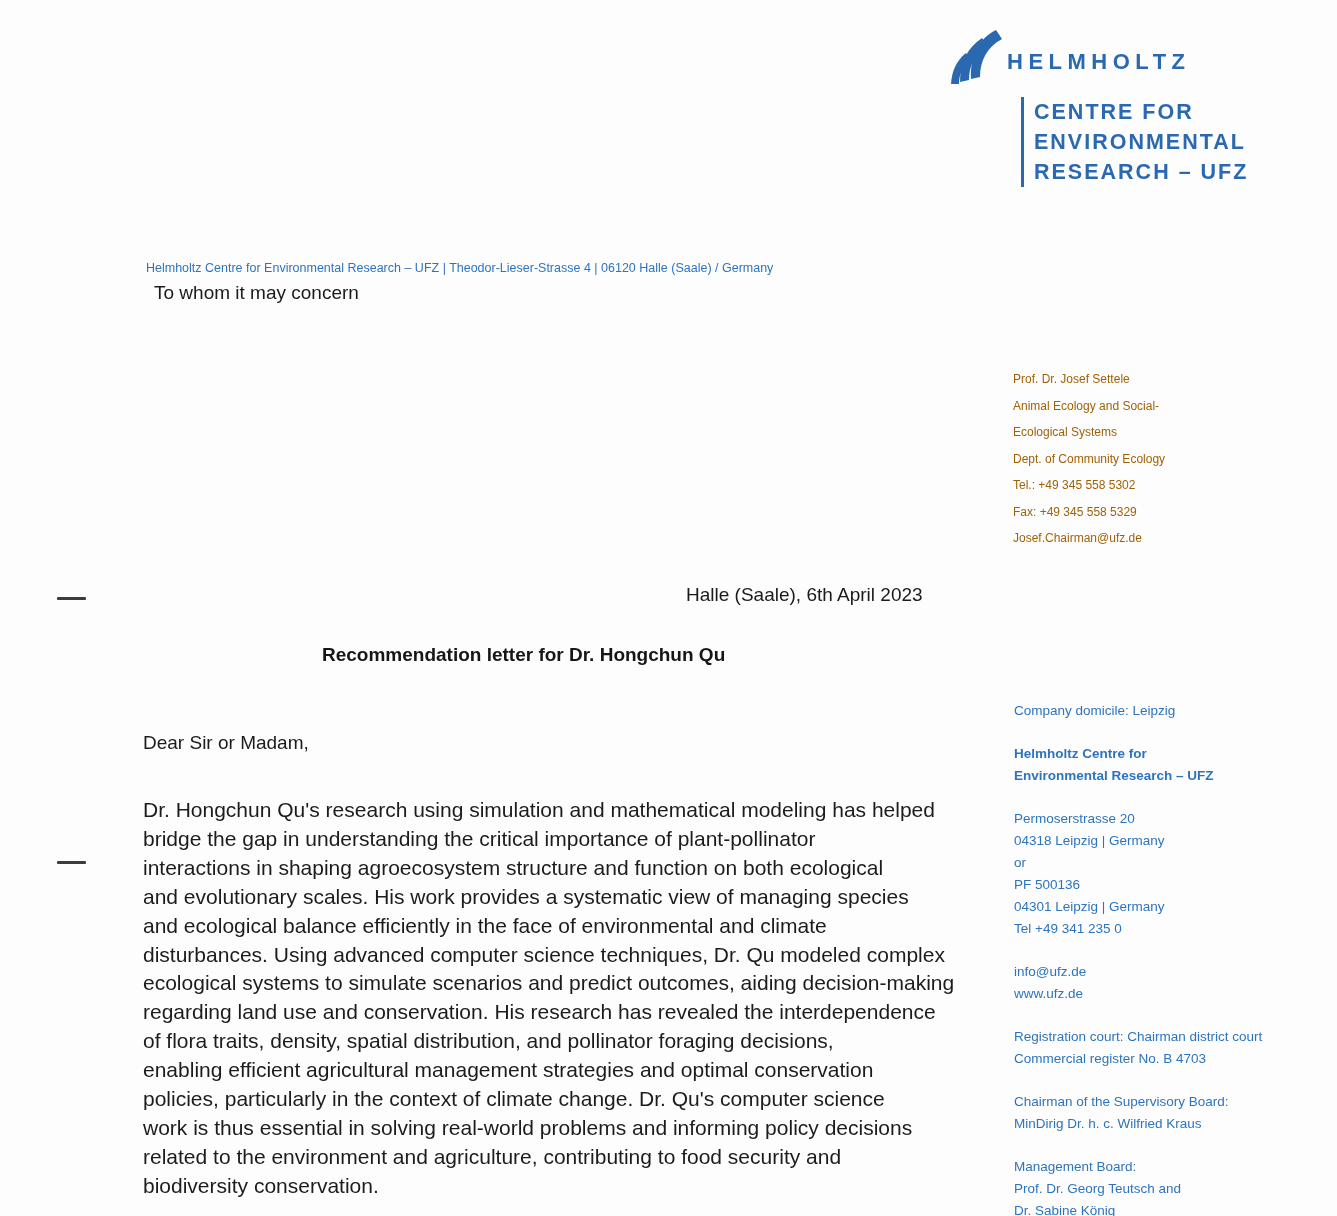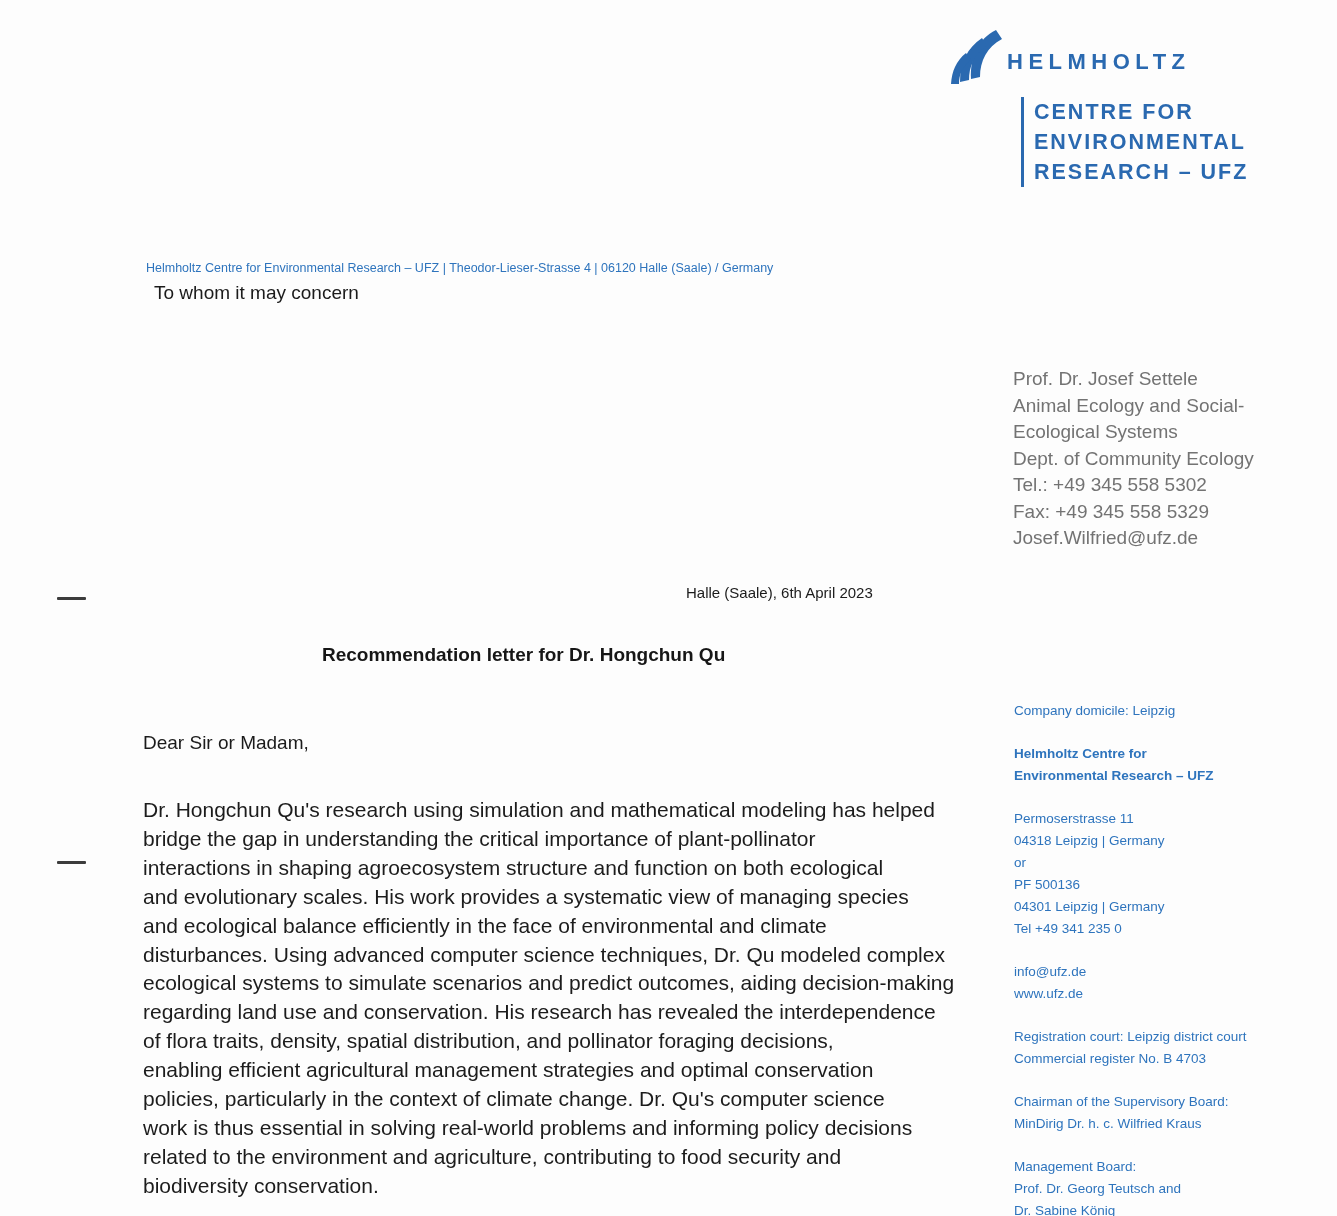--- a/index.html
+++ b/index.html
@@ -34,24 +34,24 @@
     position:absolute;top:261px;left:146px;
     font-size:12.5px;color:var(--light-blue);white-space:nowrap;
   }
   .recipient{
     position:absolute;top:282px;left:154px;
     font-size:19px;color:#1b1b1b;
   }
   
   .contact{
     position:absolute;top:366px;left:1013px;width:300px;
-    font-size:19px;line-height:26.5px;color:#737373;
+    font-size:12px;line-height:26.5px;color:#a16207;
   }
   
-  .date-line{position:absolute;top:584px;left:686px;font-size:15px;color:#1b1b1b;}
+  .date-line{position:absolute;top:584px;left:686px;font-size:19px;color:#1b1b1b;}
   .letter-title{position:absolute;top:644px;left:322px;font-size:19px;font-weight:bold;color:#161616;}
   .salutation{position:absolute;top:732px;left:143px;font-size:19px;color:#1b1b1b;}
   
   .body-text{
     position:absolute;top:796px;left:143px;width:870px;
     font-size:21px;line-height:28.9px;color:#1c1c1c;
   }
   .body-text div{white-space:nowrap;}
   
   .sidebar{
@@ -88,21 +88,21 @@
 
   <div class="recipient">To whom it may concern</div>
 
   <div class="contact">
       <div>Prof. Dr. Josef Settele</div>
       <div>Animal Ecology and Social-</div>
       <div>Ecological Systems</div>
       <div>Dept. of Community Ecology</div>
       <div>Tel.: +49 345 558 5302</div>
       <div>Fax: +49 345 558 5329</div>
-      <div>Josef.Wilfried@ufz.de</div>
+      <div>Josef.Chairman@ufz.de</div>
     </div>
 
   <div class="date-line">Halle (Saale), 6th April 2023</div>
 
   <div class="letter-title">Recommendation letter for Dr. Hongchun Qu</div>
 
   <div class="salutation">Dear Sir or Madam,</div>
 
   <div class="body-text">
       <div>Dr. Hongchun Qu's research using simulation and mathematical modeling has helped</div>
@@ -123,33 +123,33 @@
 
   <div class="sidebar">
     <div class="group">
         <div>Company domicile: Leipzig</div>
       </div>
     <div class="group bold">
         <div>Helmholtz Centre for</div>
         <div>Environmental Research – UFZ</div>
       </div>
     <div class="group">
-        <div>Permoserstrasse 11</div>
+        <div>Permoserstrasse 20</div>
         <div>04318 Leipzig | Germany</div>
         <div>or</div>
         <div>PF 500136</div>
         <div>04301 Leipzig | Germany</div>
         <div>Tel +49 341 235 0</div>
       </div>
     <div class="group">
         <div>info@ufz.de</div>
         <div>www.ufz.de</div>
       </div>
     <div class="group">
-        <div>Registration court: Leipzig district court</div>
+        <div>Registration court: Chairman district court</div>
         <div>Commercial register No. B 4703</div>
       </div>
     <div class="group">
         <div>Chairman of the Supervisory Board:</div>
         <div>MinDirig Dr. h. c. Wilfried Kraus</div>
       </div>
     <div class="group">
         <div>Management Board:</div>
         <div>Prof. Dr. Georg Teutsch and</div>
         <div>Dr. Sabine König</div>

